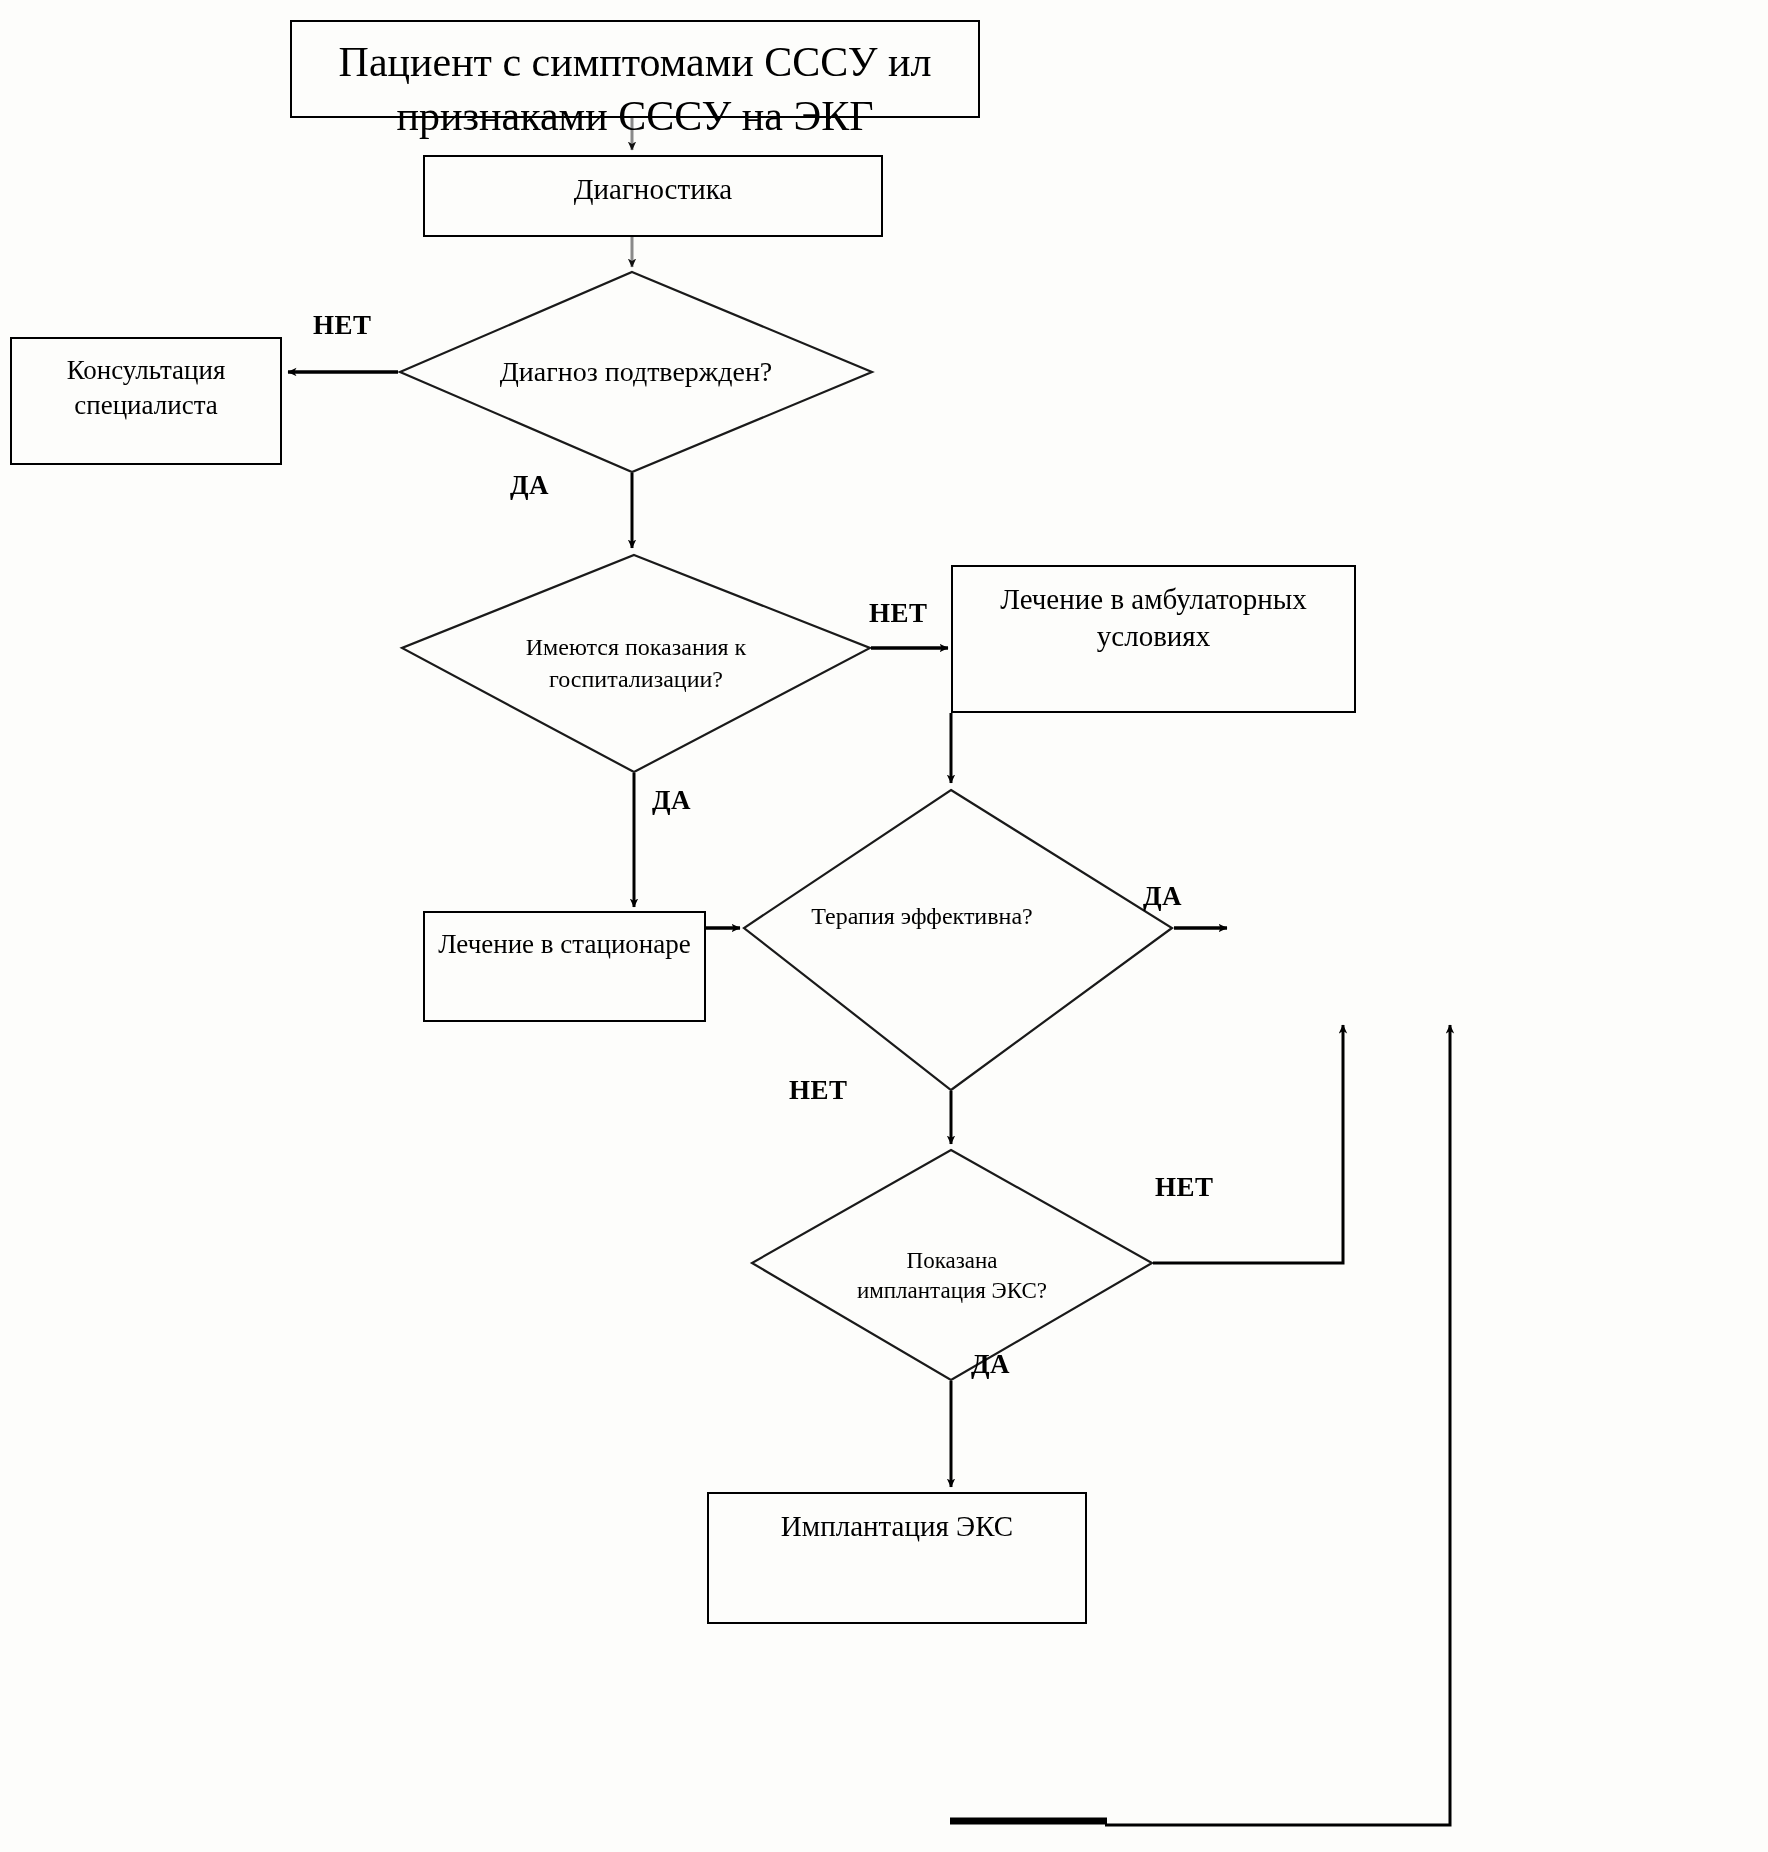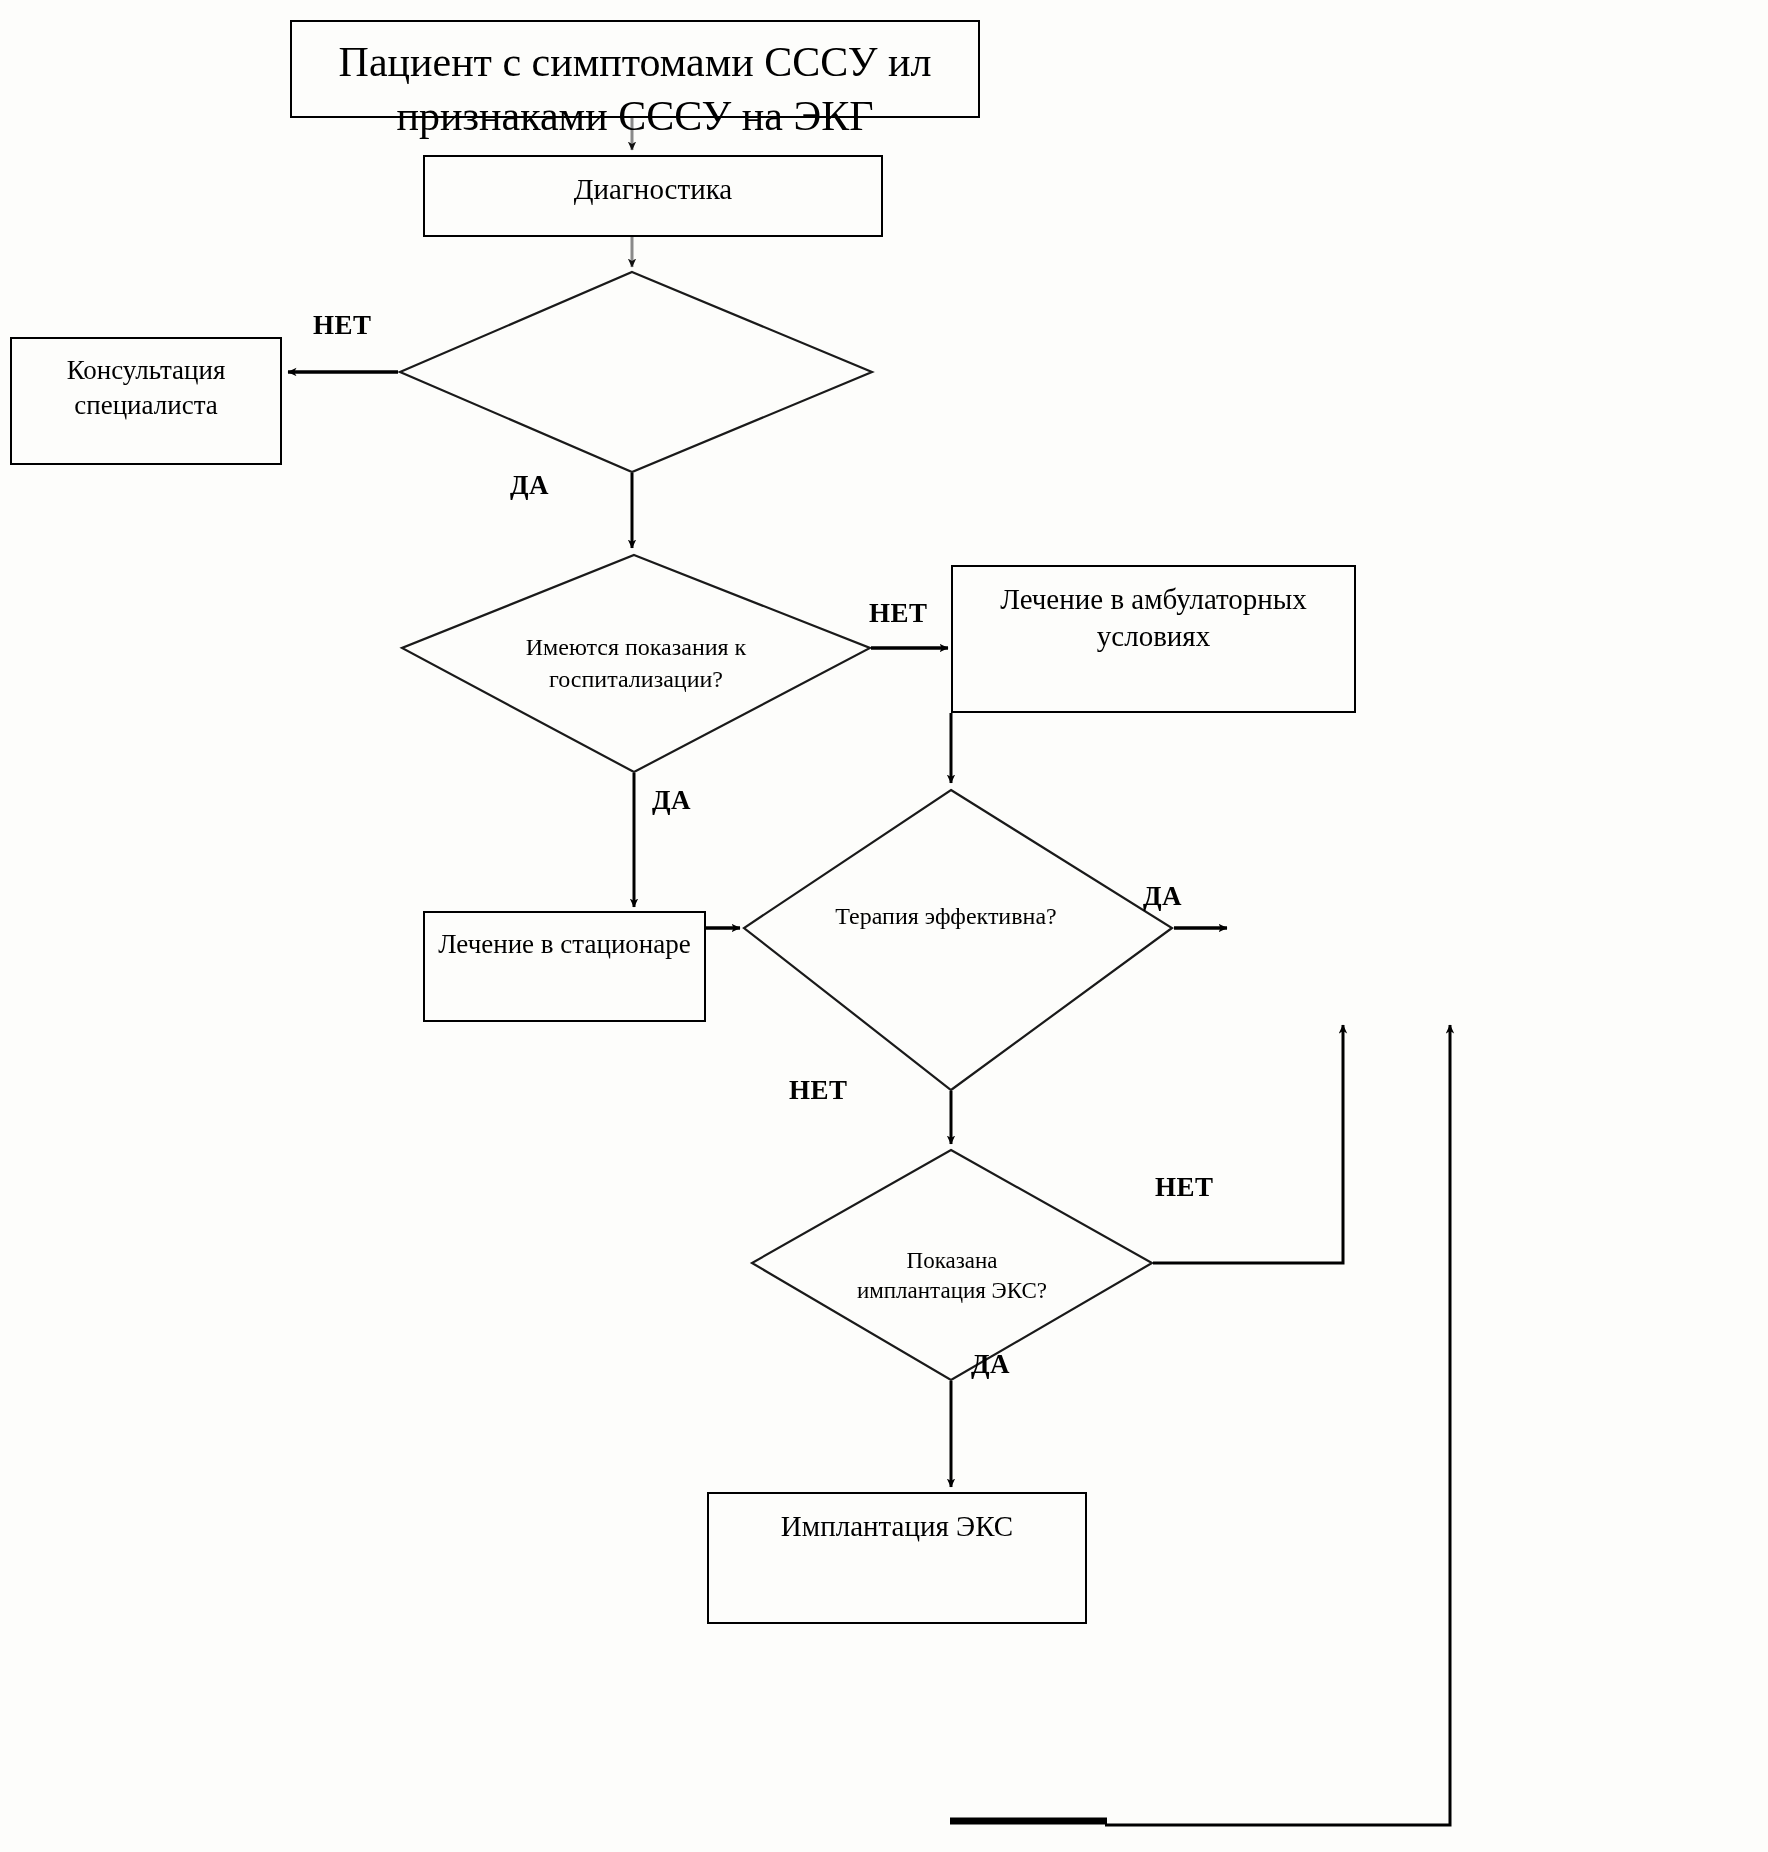--- a/index.html
+++ b/index.html
@@ -117,38 +117,41 @@
   </svg>
 
   <div class="node process" style="left:290px; top:20px; width:690px; height:98px;">
     <div class="txt t-start">Пациент с симптомами СССУ ил признаками СССУ на ЭКГ</div>
   </div>
 
   <div class="node process" style="left:423px; top:155px; width:460px; height:82px;">
     <div class="txt t-proc">Диагностика</div>
   </div>
 
+  <div class="node decision" style="left:400px; top:272px; width:472px; height:200px;">
+    <div class="txt t-dec-lg">Диагноз подтвержден?</div>
+  </div>
 
   <div class="node process" style="left:10px; top:337px; width:272px; height:128px;">
     <div class="txt t-proc-sm">Консультация специалиста</div>
   </div>
 
   <div class="node decision" style="left:402px; top:555px; width:468px; height:217px;">
     <div class="txt t-dec-sm">Имеются показания к госпитализации?</div>
   </div>
 
   <div class="node process" style="left:951px; top:565px; width:405px; height:148px;">
     <div class="txt t-proc">Лечение в амбулаторных условиях</div>
   </div>
 
   <div class="node process" style="left:423px; top:911px; width:283px; height:111px;">
     <div class="txt t-proc-sm">Лечение в стационаре</div>
   </div>
 
-  <div class="node decision" style="left:732px; top:790px; width:428px; height:300px;">
+  <div class="node decision" style="left:708px; top:790px; width:428px; height:300px;">
     <div class="txt t-dec-sm" style="margin-bottom:46px;">Терапия эффективна?</div>
   </div>
 
 
   <div class="node decision" style="left:752px; top:1150px; width:400px; height:230px;">
     <div class="txt t-dec-xs" style="margin-top:22px; width:56%;">Показана имплантация ЭКС?</div>
   </div>
 
   <div class="node process" style="left:707px; top:1492px; width:380px; height:132px;">
     <div class="txt t-proc">Имплантация ЭКС</div>

